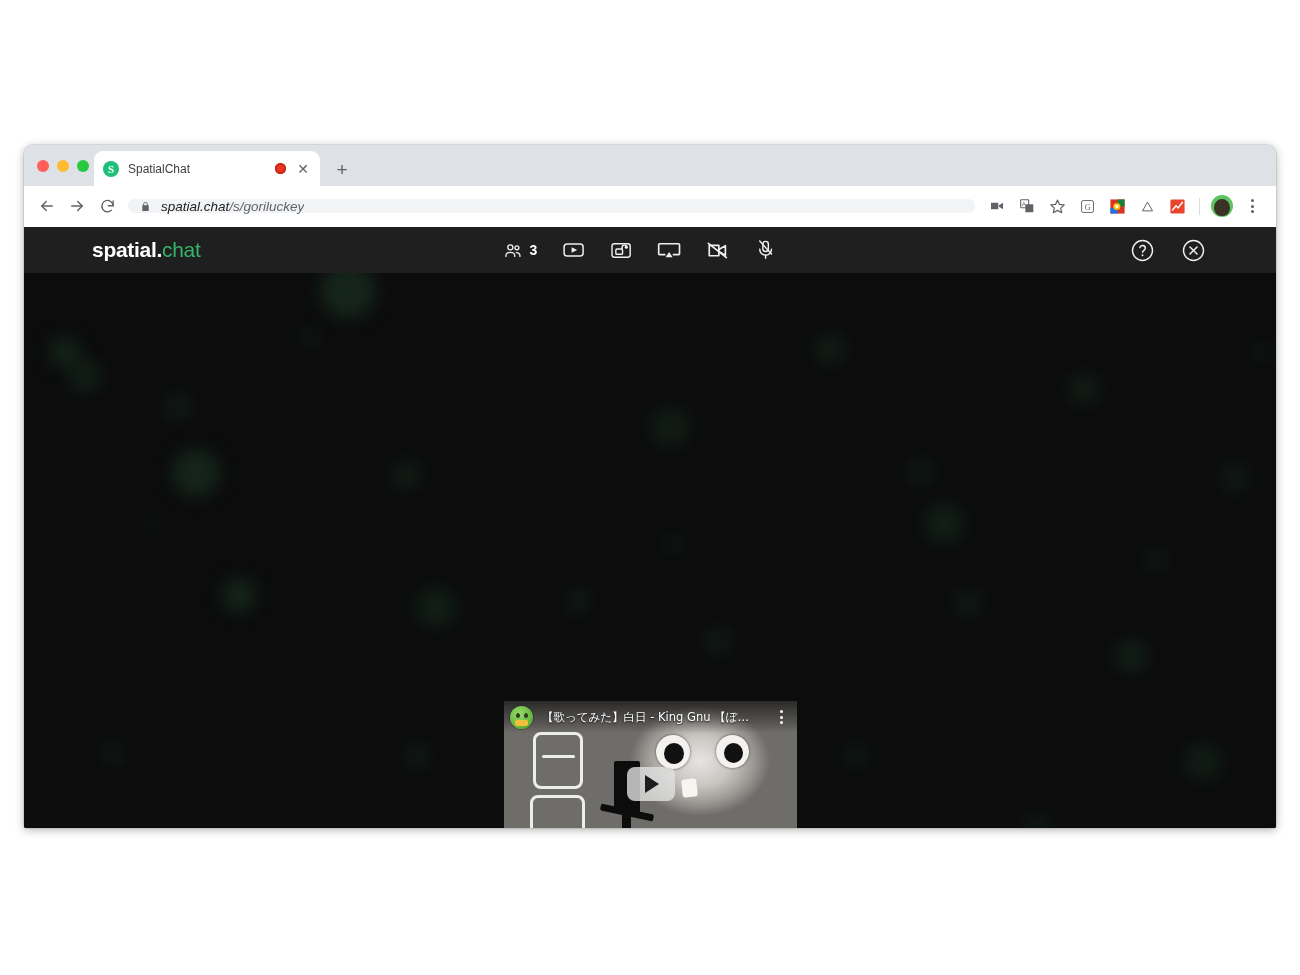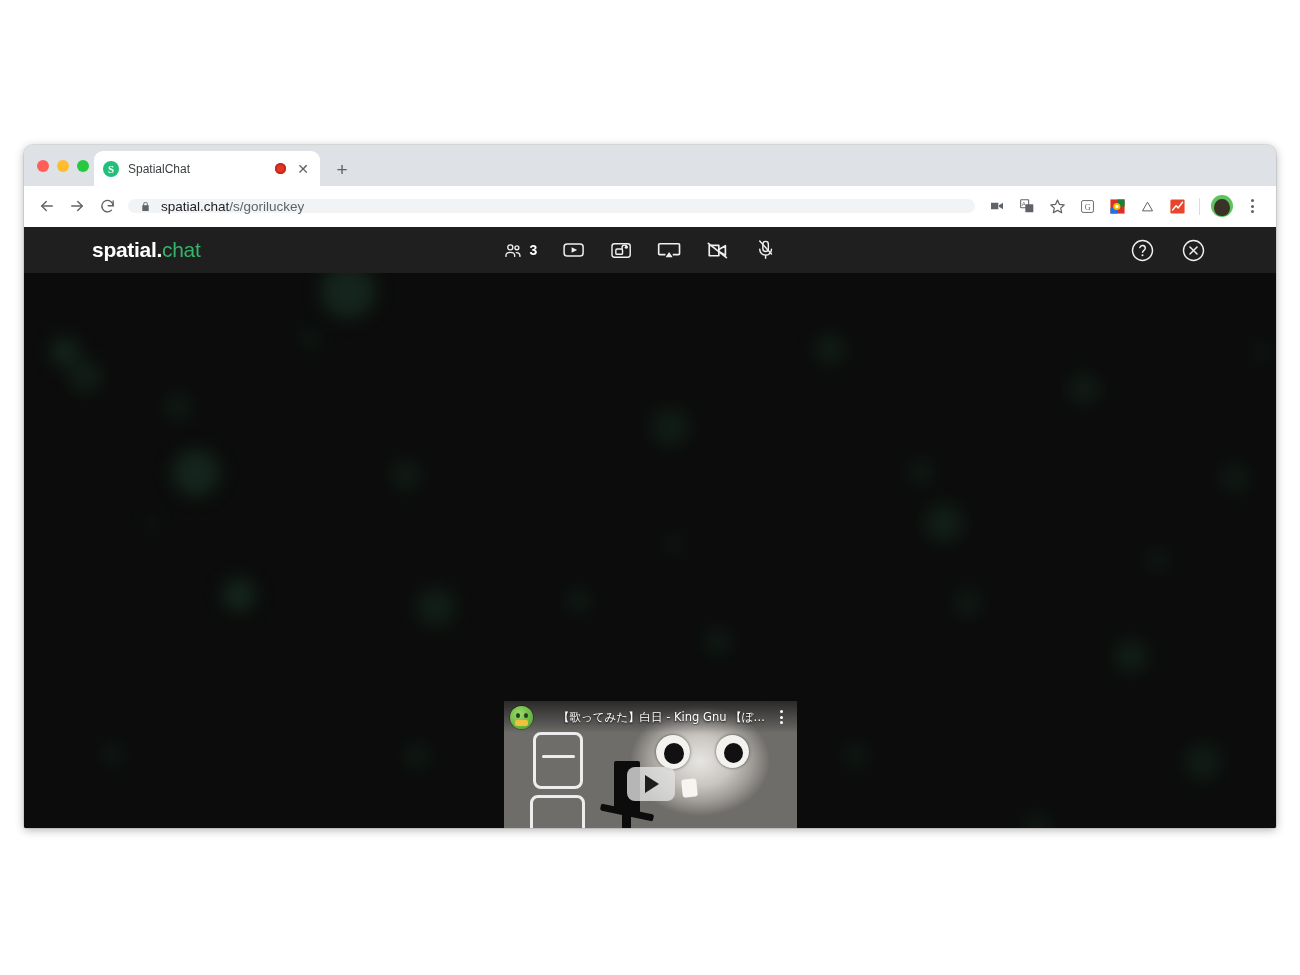--- a/index.html
+++ b/index.html
@@ -91,20 +91,21 @@
   }
   #omnibox {
     flex: 1 1 auto;
     height: 14px;
     margin: 0 8px 0 6px;
     background: #f1f3f4;
     border-radius: 13px;
     display: flex; align-items: center;
     padding: 0 12px;
     min-width: 0;
+    font-style: italic;
   }
   #lock-icon { flex: 0 0 auto; display: flex; color: #5f6368; }
   #url-text {
     margin-left: 10px;
     font-size: 13.5px;
     color: #5f6368;
     white-space: nowrap; overflow: hidden;
   }
   #url-text b { color: #202124; font-weight: 400; }
   #toolbar-icons { display: flex; align-items: center; gap: 2px; flex: 0 0 auto; }
@@ -237,21 +238,21 @@
   #channel-avatar {
     width: 23px; height: 23px; border-radius: 50%;
     flex: 0 0 auto;
     background: radial-gradient(circle at 40% 35%, #9ada6c 0%, #69b83f 60%, #4b8c2c 100%);
     position: relative; overflow: hidden;
     box-shadow: 0 0 0 1px rgba(0,0,0,.25);
   }
   #channel-avatar .ca-eye { position: absolute; width: 4px; height: 5px; border-radius: 50%; background: #2a3d1c; top: 7px; }
   #channel-avatar .ca-mouth { position: absolute; left: 5px; bottom: 3px; width: 13px; height: 6px; background: #f0c23c; border-radius: 2px; }
   #video-title {
-    margin-left: 25px; flex: 1 1 auto;
+    margin-left: 9px; flex: 1 1 auto;
     color: #ffffff; font-size: 11.5px;
     white-space: nowrap; overflow: hidden; text-overflow: ellipsis;
     text-shadow: 0 1px 2px rgba(0,0,0,.85);
     font-family: "DejaVu Sans", sans-serif;
   }
   #video-menu {
     flex: 0 0 auto; width: 16px;
     display: flex; flex-direction: column; align-items: center; gap: 2.5px;
     margin-right: 2px;
   }

